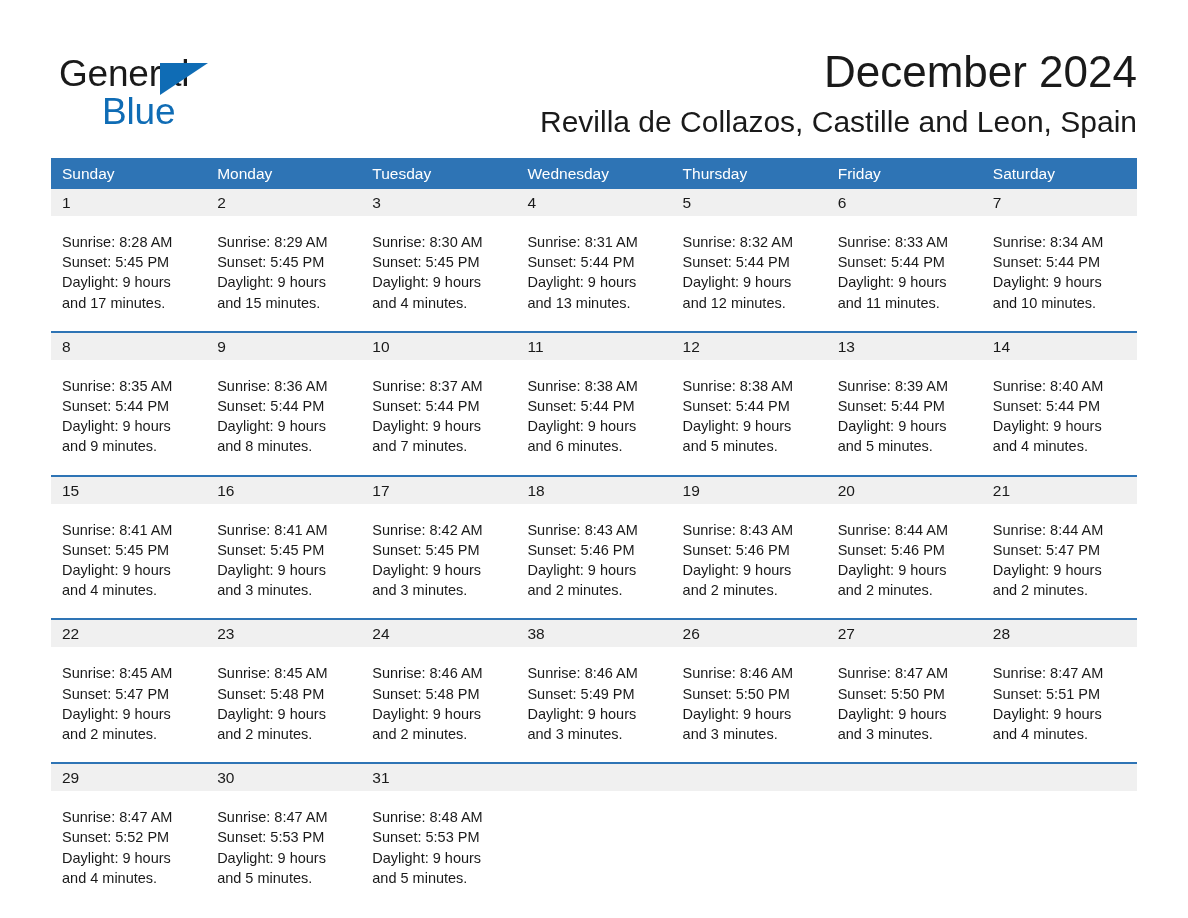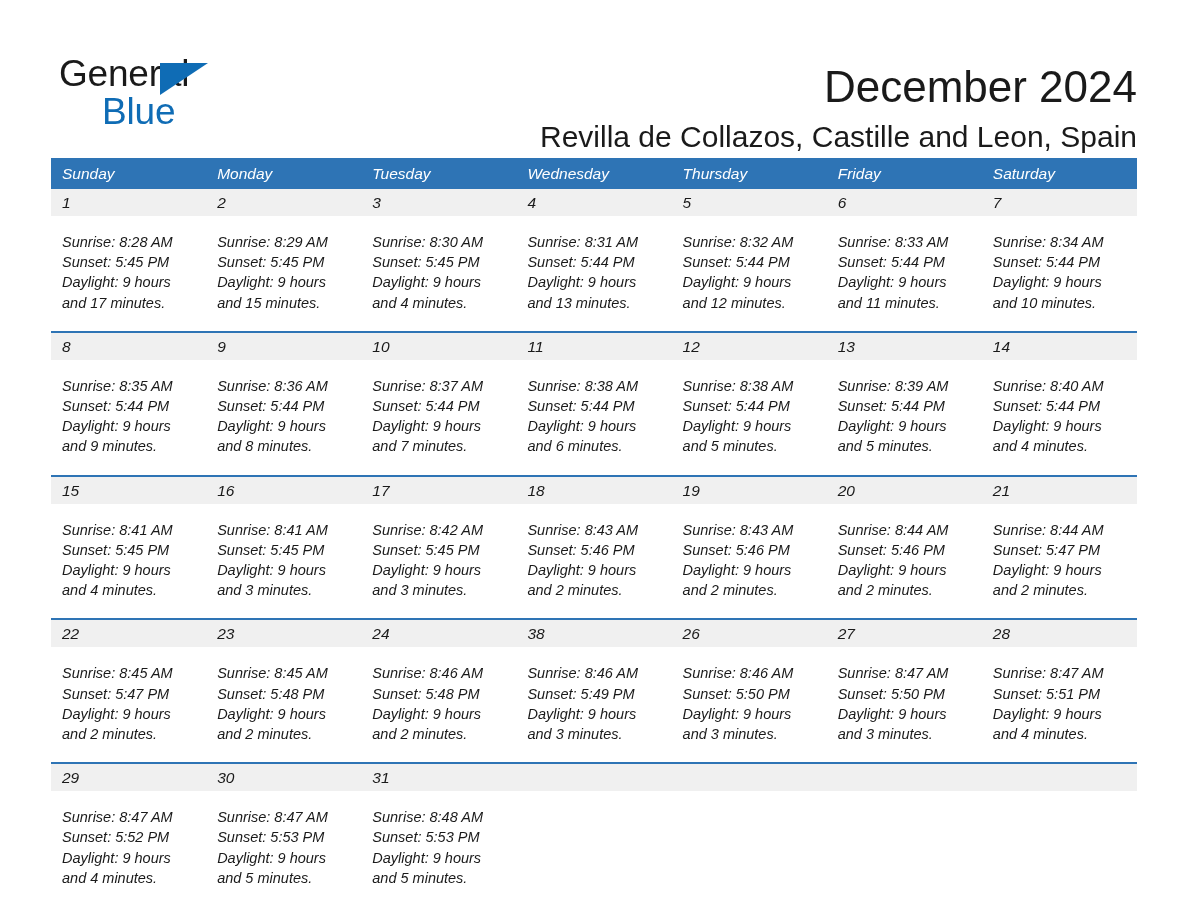--- a/index.html
+++ b/index.html
@@ -65,21 +65,21 @@
     line-height: 44px;
     letter-spacing: -0.2px;
     color: #0f6cb5;
     font-weight: 400;
     white-space: nowrap;
   }
 
   .title-block {
     position: absolute;
     right: 0;
-    top: 15px;
+    top: 0;
     text-align: right;
     width: 760px;
   }
   .cal-title {
     font-size: 44px;
     line-height: 56px;
     font-weight: 400;
     color: #1a1a1a;
     white-space: nowrap;
   }
@@ -91,21 +91,20 @@
     color: #1a1a1a;
     white-space: nowrap;
   }
 
   
   .calendar {
     position: absolute;
     left: 51px;
     top: 158px;
     width: 1086px;
-    font-style: italic;
   }
 
   .weekday-row {
     display: flex;
     width: 100%;
     background: #2e74b5;
   }
   .weekday-cell {
     flex: 1 1 0;
     min-width: 0;

